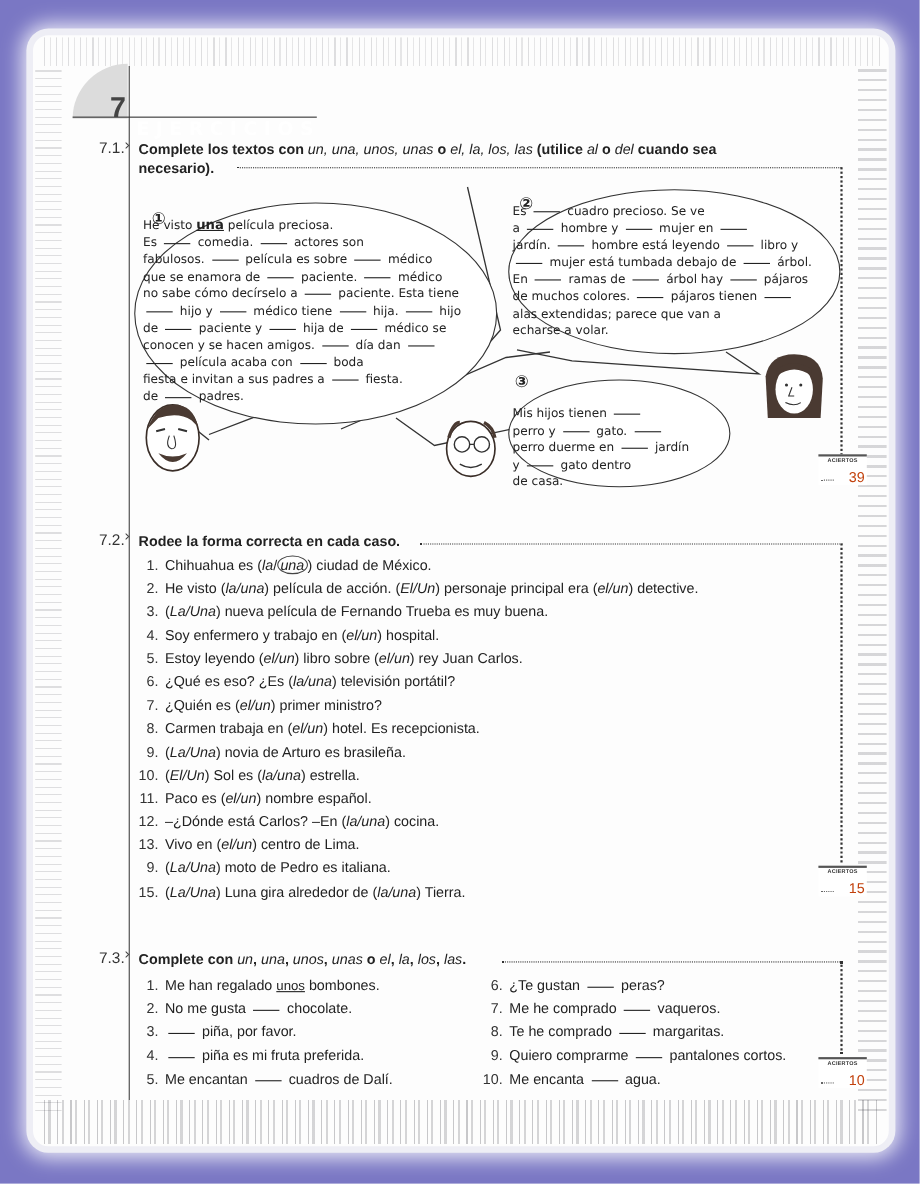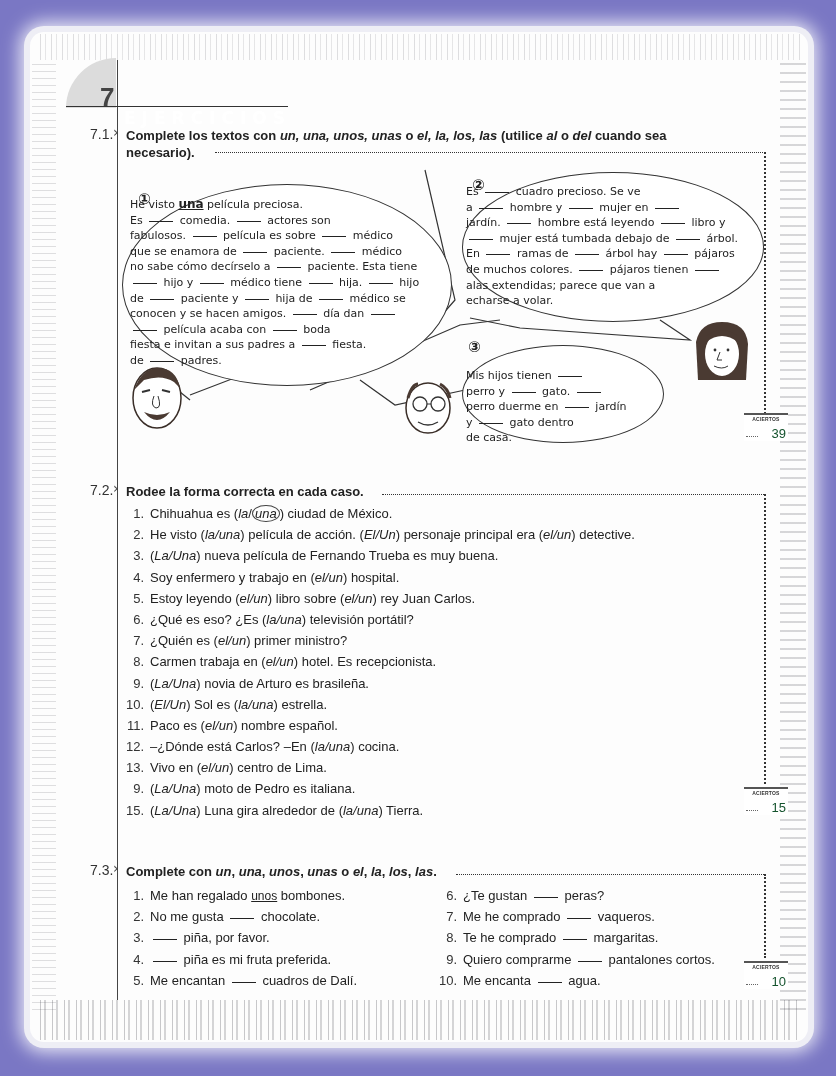--- a/index.html
+++ b/index.html
@@ -31,42 +31,42 @@
     position:absolute; left:66px; top:58px; width:50px; height:50px;
     background:#dcdcdc; border-top-left-radius:50px;
   }
   .head-rule { position:absolute; left:66px; top:106px; width:222px; height:1px; background:#333; }
   .big7 { position:absolute; left:100px; top:82px; font:bold 26px "Liberation Sans", sans-serif; color:#444; }
   .head-title { position:absolute; left:124px; top:88px; font:bold 17px "DejaVu Sans", sans-serif; letter-spacing:6px; color:#ffffff;margin-top:20px; }
 
   .ex-num { position:absolute; font:14px "Liberation Sans", sans-serif; color:#333; }
   .arrow { position:absolute; font:14px "DejaVu Sans", sans-serif; color:#444; }
   .ex-title { position:absolute; font:bold 13px "Liberation Sans", sans-serif; color:#222; line-height:17px; }
-  .ex-title i { font-weight:bold; }
+  .ex-title i { font-weight:normal; }
   .vdots { position:absolute; width:0; border-left:2px dotted #333; }
 
   .bubble {
     position:absolute; border:1.3px solid #333; border-radius:50%;
     background:#fff;
   }
   .btext {
     position:absolute; text-align:left;
     font:11px "DejaVu Sans", sans-serif; color:#222; line-height:15.6px;
   }
   .btext .ans { font-weight:bold; text-decoration:underline; }
   .circ-num { position:absolute; font:bold 15px "DejaVu Sans", sans-serif; color:#222; }
 
   .face { position:absolute; }
 
   .aciertos {
     position:absolute; width:44px; height:28px; background:#fff;
   }
   .aciertos .bar { height:2px; background:#555; }
   .aciertos .lbl { font:bold 5px "Liberation Sans", sans-serif; color:#333; text-align:center; letter-spacing:0.2px; margin-top:1px; }
-  .aciertos .val { position:absolute; right:2px; bottom:0; font:13px "Liberation Sans", sans-serif; color:#14532d; }
+  .aciertos .val { position:absolute; right:2px; bottom:0; font:13px "Liberation Sans", sans-serif; color:#c2410c; }
   .aciertos .dl { position:absolute; left:2px; bottom:4px; width:12px; border-bottom:1px dotted #666; }
 
   .list { position:absolute; font:13px "Liberation Sans", sans-serif; color:#222; }
   .list .row { height:21.2px; line-height:21.2px; white-space:nowrap; }
   .list .n { display:inline-block; width:20px; text-align:right; margin-right:6px; color:#333; }
   .list i { font-style:italic; }
   .blank { display:inline-block; width:24px; border-bottom:1px solid #222; margin:0 3px; vertical-align:2px; }
   .filled { text-decoration:underline; font-size:12px; }
   .circled { border:1px solid #444; border-radius:50%; padding:0 2px; }
 </style>

